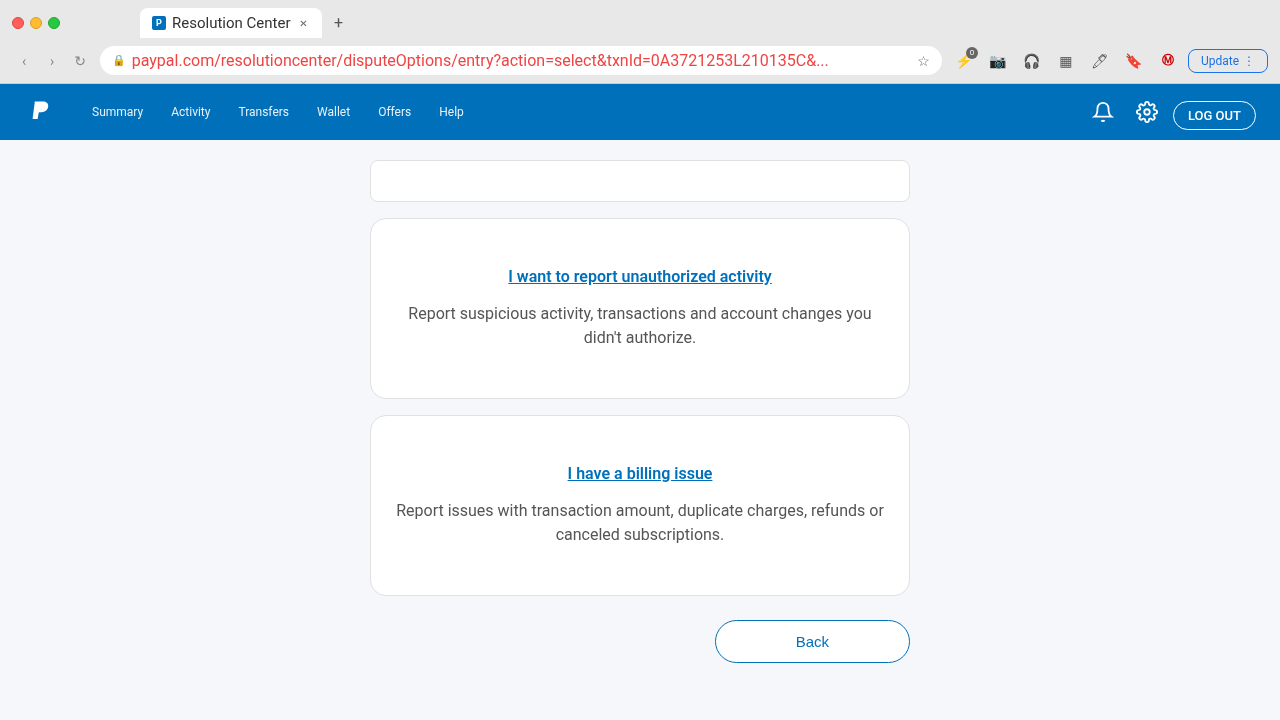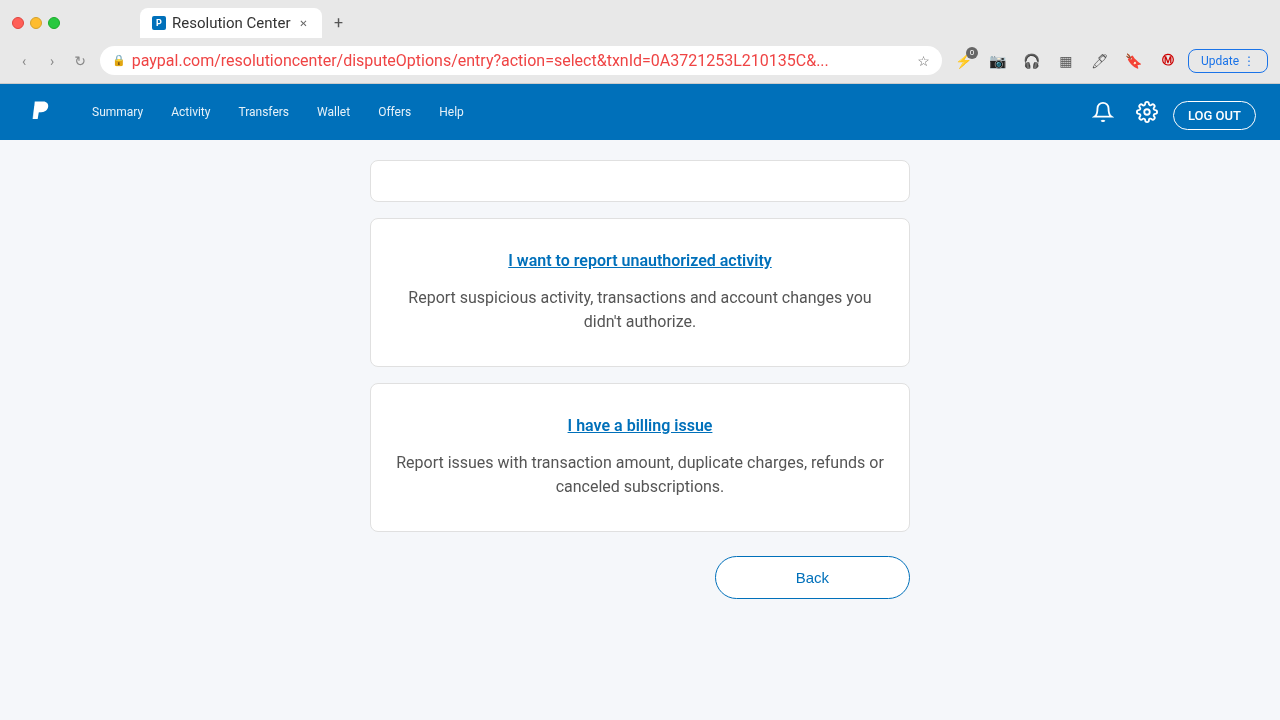--- a/index.html
+++ b/index.html
@@ -298,22 +298,22 @@
       background: white;
       border: 1px solid #e0e0e0;
       border-radius: 8px;
       padding: 20px;
       min-height: 40px;
     }
 
     .option-card {
       background: white;
       border: 1px solid #e0e0e0;
-      border-radius: 8px;
-      padding: 32px 24px;
+      border-radius: 16px;
+      padding: 48px 24px;
       text-align: center;
       cursor: pointer;
       transition: box-shadow 0.2s;
     }
 
     .option-card-title {
       color: #0070ba;
       font-size: 16px;
       font-weight: 600;
       margin-bottom: 16px;

